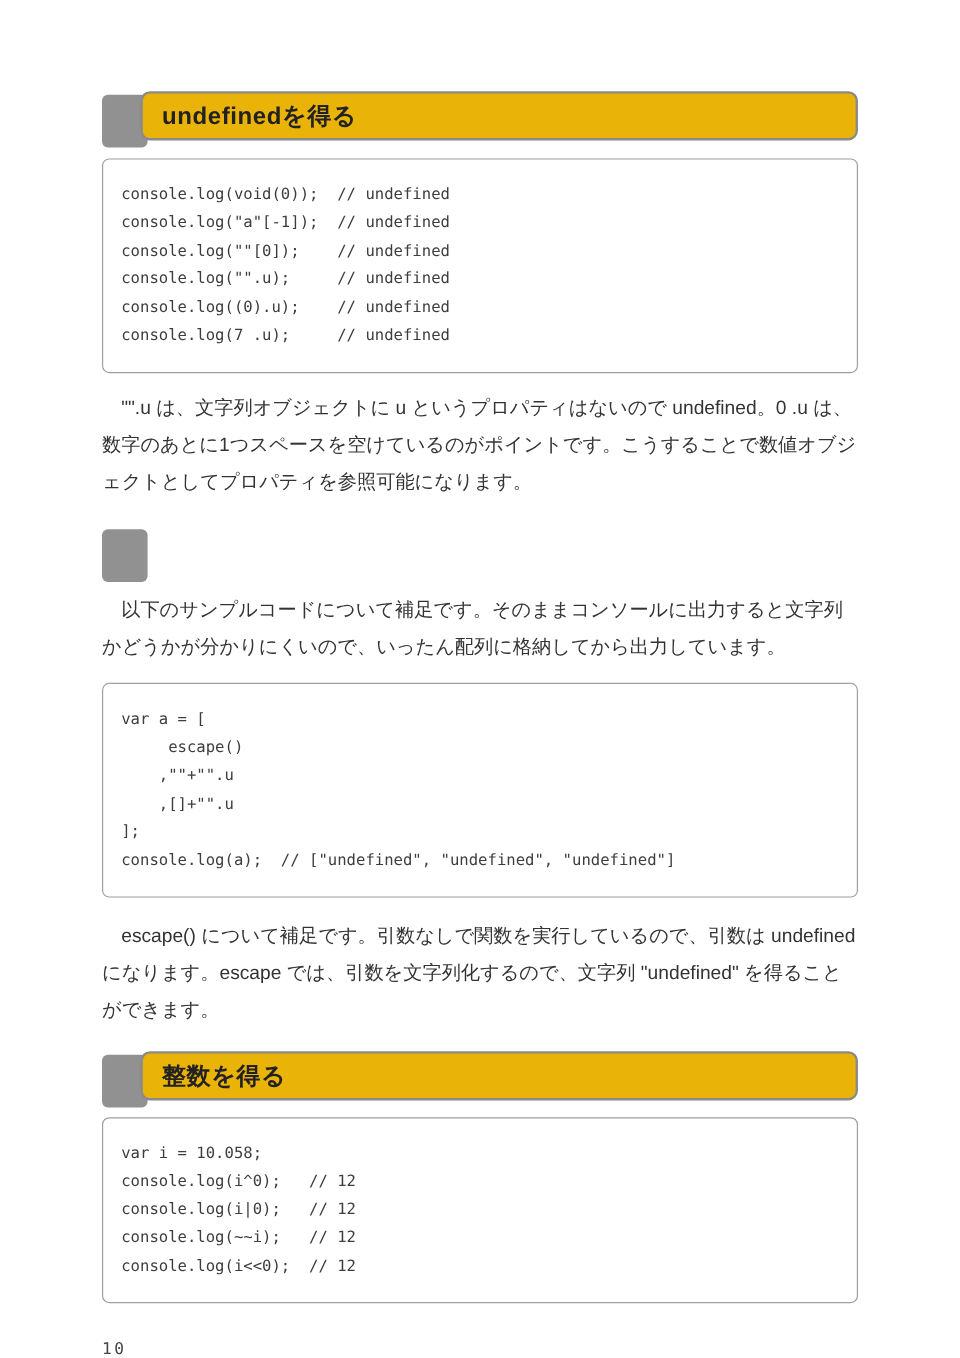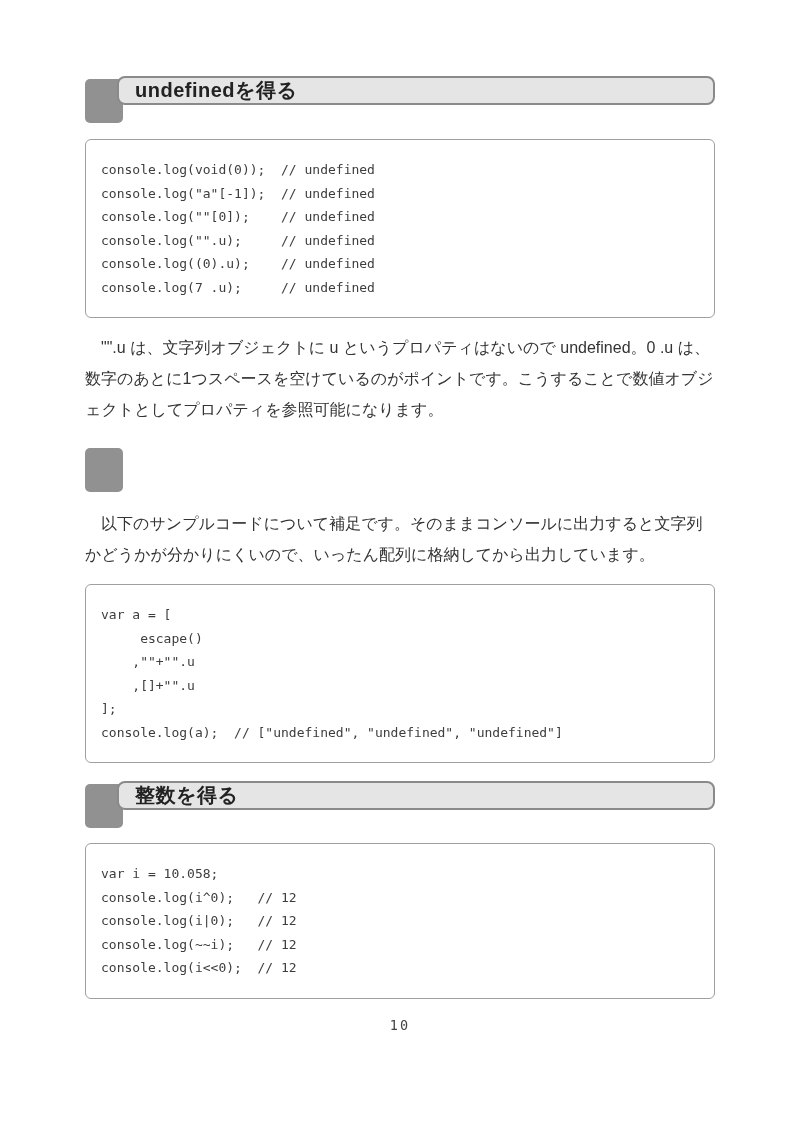--- a/index.html
+++ b/index.html
@@ -31,22 +31,22 @@
     width: 38px;
     height: 44px;
     background: #919191;
     border-radius: 5px;
   }
   .sec-header .titlebox {
     position: absolute;
     left: 32px;
     right: 0;
     top: 0;
-    height: 29px;
-    background: #e5e5e5;
+    height: 41px;
+    background: #eab308;
     border: 2px solid #8a8a8a;
     border-radius: 8px;
     display: flex;
     align-items: center;
     padding-left: 16px;
   }
   .sec-header .title {
     font-size: 20px;
     font-weight: 700;
     color: #222222;
@@ -76,22 +76,21 @@
     margin-top: 16px;
     overflow-wrap: break-word;
   }
   
   .mt-top   { margin-top: 76px; }
   .mt-h2    { margin-top: 20px; }
   .mt-h3    { margin-top: 18px; }
   .mt-code2 { margin-top: 14px; }
   
   .page-number {
-    margin-top: 18px;
-    text-align: center;
+    margin-top: 30px;
     font-family: "DejaVu Sans Mono", "Liberation Mono", monospace;
     font-size: 13.5px;
     color: #444444;
     letter-spacing: 2px;
   }
 </style>
 </head>
 <body>
 
 <div class="page">
@@ -122,20 +121,21 @@
 
   <div class="codebox mt-code2">
     <div class="code-line">var a = [</div>
     <div class="code-line">     escape()</div>
     <div class="code-line">    ,""+"".u</div>
     <div class="code-line">    ,[]+"".u</div>
     <div class="code-line">];</div>
     <div class="code-line">console.log(a);  // ["undefined", "undefined", "undefined"]</div>
   </div>
 
+  <p class="para" style="margin-top:17px">escape() について補足です。引数なしで関数を実行しているので、引数は undefined になります。escape では、引数を文字列化するので、文字列 "undefined" を得ることができます。</p>
 
   <div class="sec-header mt-h3">
     <div class="tab"></div>
     <div class="titlebox">
       <span class="title">整数を得る</span>
     </div>
   </div>
 
   <div class="codebox" style="margin-top:15px">
     <div class="code-line">var i = 10.058;</div>

